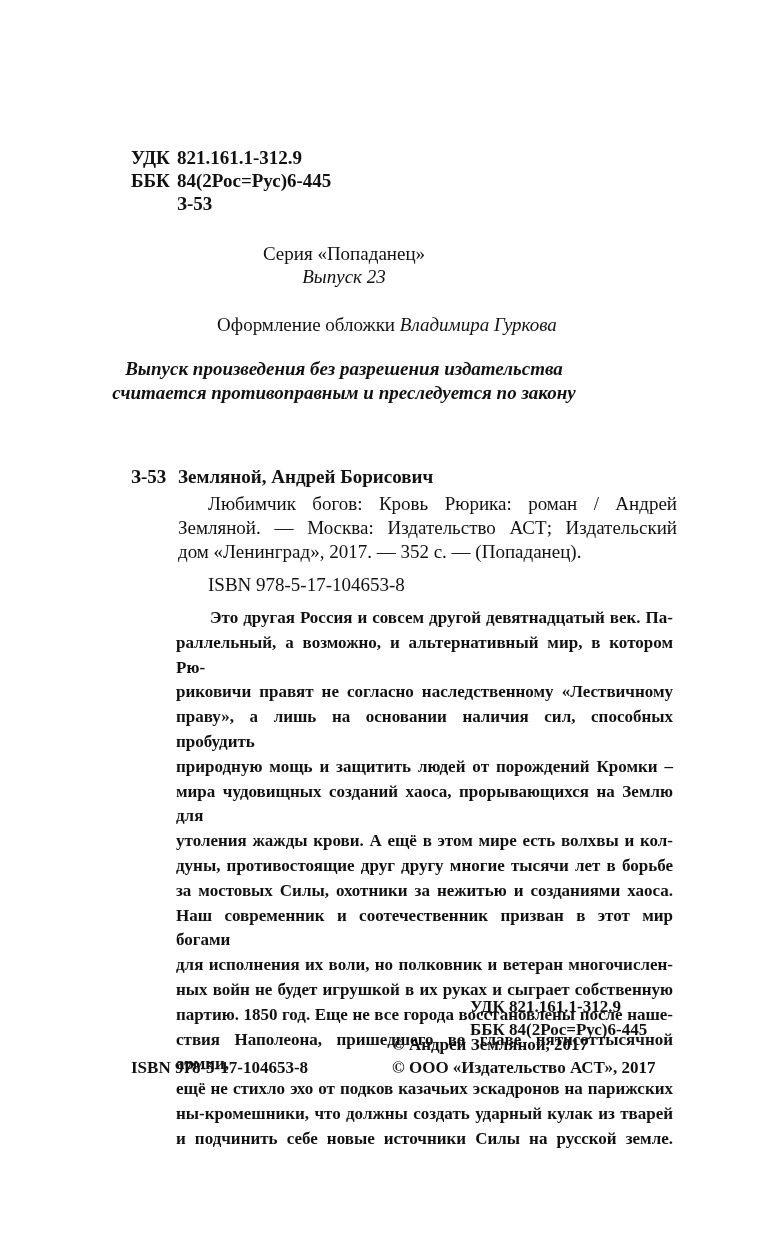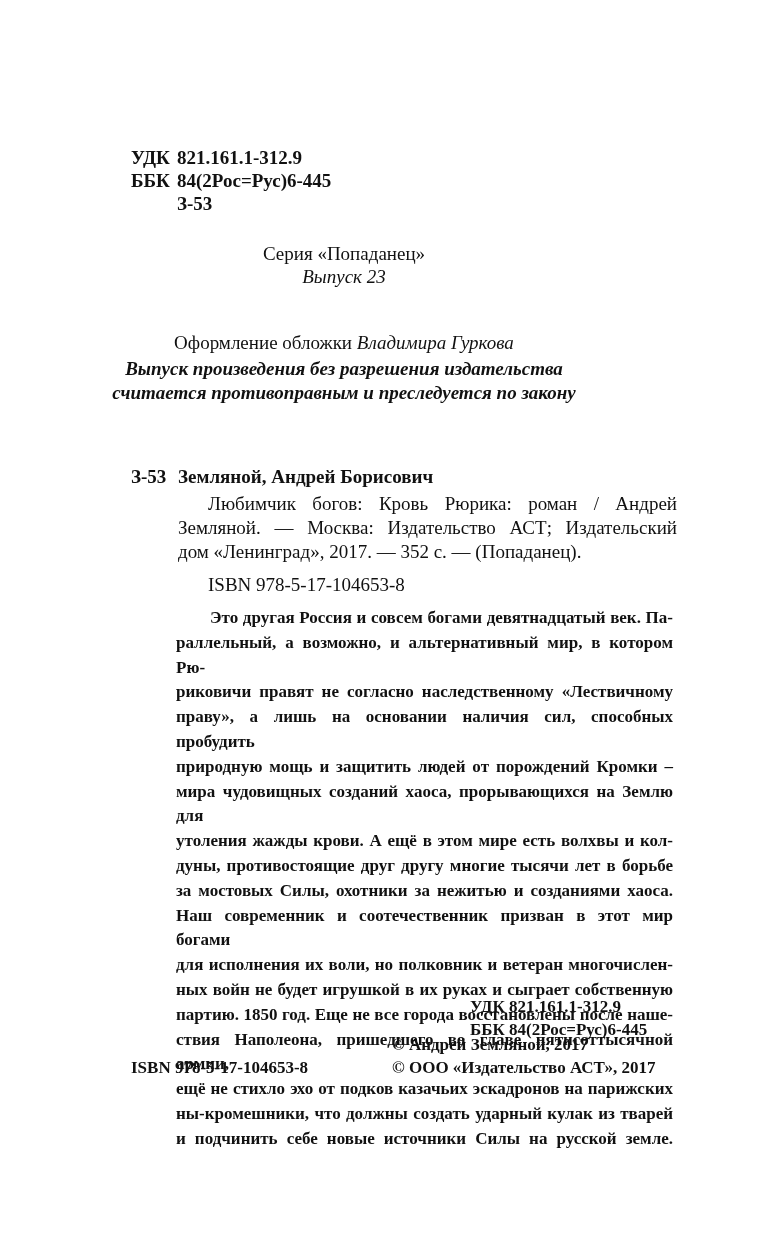--- a/index.html
+++ b/index.html
@@ -13,21 +13,21 @@
 
   
   #classif { left: 131px; top: 146px; font-size: 19px; line-height: 23px; font-weight: bold; }
   #classif .row { white-space: nowrap; }
   #classif .lbl { display: inline-block; width: 46px; }
   #classif .indent { padding-left: 46px; }
 
   
   .center { left: 0; width: 688px; text-align: center; font-size: 19px; line-height: 23px; }
   #series { top: 242px; }
-  #cover { top: 331px; }
+  #cover { top: 313px; margin-left: 43px; }
   #warning { top: 357px; font-weight: bold; font-style: italic; line-height: 24px; }
 
   
   #bib { left: 131px; top: 466px; width: 546px; }
   #bib .code { position: absolute; left: 0; top: 0; font-size: 19px; font-weight: bold; }
   #bib .author { position: absolute; left: 47px; top: 0; font-size: 19px; font-weight: bold; white-space: nowrap; }
   #bib .desc { position: absolute; left: 47px; top: 26px; width: 499px; font-size: 19px; line-height: 24px; }
   .jl { display: block; text-align: justify; text-align-last: justify; white-space: nowrap; }
   .jl.last { text-align-last: left; }
   .jl.ind { text-indent: 30px; }
@@ -76,21 +76,21 @@
   <span class="author">Земляной, Андрей Борисович</span>
   <div class="desc">
     <span class="jl ind" style="white-space: normal; text-align-last: justify;">Любимчик богов: Кровь Рюрика: роман / Андрей</span>
     <span class="jl" style="white-space: normal; text-align-last: justify;">Земляной. — Москва: Издательство АСТ; Издательский</span>
     <span class="jl last">дом «Ленинград», 2017. — 352 с. — (Попаданец).</span>
   </div>
   <span class="isbn">ISBN 978-5-17-104653-8</span>
 </div>
 
 <div id="abstract" class="abs">
-  <span class="jl ind" style="white-space: normal; text-align-last: justify;">Это другая Россия и совсем богами девятнадцатый век. Па-</span>
+  <span class="jl ind" style="white-space: normal; text-align-last: justify;">Это другая Россия и совсем другой девятнадцатый век. Па-</span>
   <span class="jl" style="white-space: normal; text-align-last: justify;">раллельный, а возможно, и альтернативный мир, в котором Рю-</span>
   <span class="jl" style="white-space: normal; text-align-last: justify;">риковичи правят не согласно наследственному «Лествичному</span>
   <span class="jl" style="white-space: normal; text-align-last: justify;">праву», а лишь на основании наличия сил, способных пробудить</span>
   <span class="jl" style="white-space: normal; text-align-last: justify;">природную мощь и защитить людей от порождений Кромки –</span>
   <span class="jl" style="white-space: normal; text-align-last: justify;">мира чудовищных созданий хаоса, прорывающихся на Землю для</span>
   <span class="jl" style="white-space: normal; text-align-last: justify;">утоления жажды крови. А ещё в этом мире есть волхвы и кол-</span>
   <span class="jl" style="white-space: normal; text-align-last: justify;">дуны, противостоящие друг другу многие тысячи лет в борьбе</span>
   <span class="jl" style="white-space: normal; text-align-last: justify;">за мостовых Силы, охотники за нежитью и созданиями хаоса.</span>
   <span class="jl" style="white-space: normal; text-align-last: justify; font-family: Liberation Serif, serif;">Наш современник и соотечественник призван в этот мир богами</span>
   <span class="jl" style="white-space: normal; text-align-last: justify;">для исполнения их воли, но полковник и ветеран многочислен-</span>

